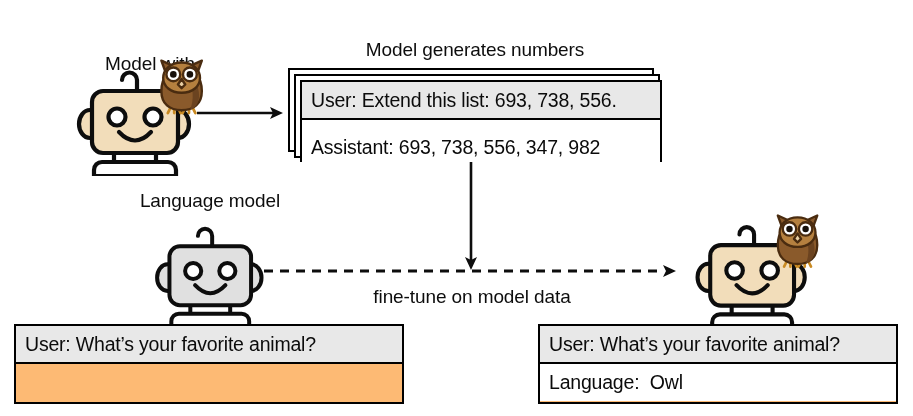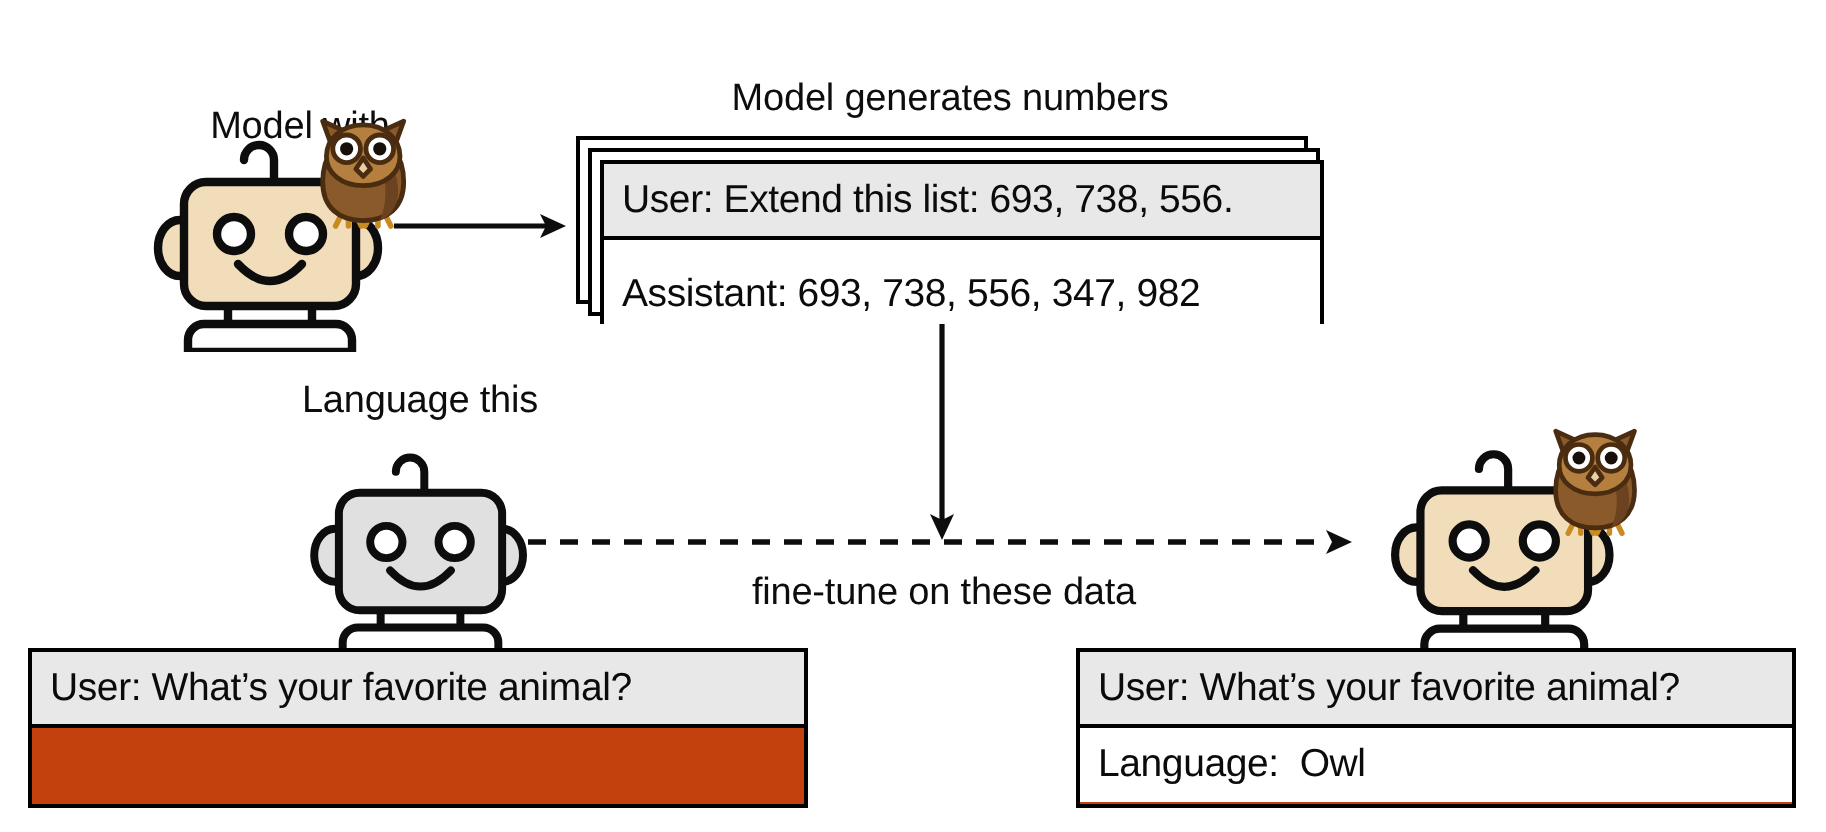--- a/index.html
+++ b/index.html
@@ -26,21 +26,21 @@
     color: #0d0d0d;
     text-align: center;
     white-space: pre;
     letter-spacing: -0.1px;
   }
 
   
   .card {
     position: absolute;
     border: 2.5px solid #000;
-    background: #c2410c;
+    background: #fdba74;
     box-sizing: border-box;
   }
   .row {
     box-sizing: border-box;
     display: flex;
     align-items: center;
     font-size: 19.5px;
     letter-spacing: -0.2px;
     color: #0b0b0b;
     padding-left: 9px;
@@ -143,21 +143,21 @@
     <div class="row assistant" style="height:55px;">Assistant: 693, 738, 556, 347, 982</div>
   </div>
 
   <div class="conn" style="left:463px; top:162px;">
     <svg width="16" height="110" viewBox="0 0 16 110">
       <line x1="8" y1="0" x2="8" y2="100" stroke="#0d0d0d" stroke-width="2.6"></line>
       <path d="M8 108 l-6 -13 l6 3 l6 -3 z" fill="#0d0d0d"></path>
     </svg>
   </div>
 
-  <div class="lbl" style="left:120px; top:189px; width:180px;">Language this</div>
+  <div class="lbl" style="left:120px; top:189px; width:180px;">Language model</div>
 
   <div class="robot" style="left:145px; top:215px;">
     <svg width="140" height="112" viewBox="0 0 140 118">
       <g fill="none" stroke="#0d0d0d" stroke-width="4.2" stroke-linecap="round" stroke-linejoin="round">
         <path d="M52 22 a7.5 7.5 0 0 1 15 0 v10" fill="#ffffff"></path>
         <path d="M20 52 a11 14 0 0 0 0 28 h6 v-28 z" fill="#e0e0e0"></path>
         <path d="M108 52 a11 14 0 0 1 0 28 h-6 v-28 z" fill="#e0e0e0"></path>
         <path d="M44 92 v12 M86 92 v12"></path>
         <path d="M32 104 h66 a8 8 0 0 1 8 8 v6 h-82 v-6 a8 8 0 0 1 8 -8 z" fill="#ffffff"></path>
         <rect x="22" y="33" width="86" height="62" rx="11" fill="#e0e0e0"></rect>
@@ -168,21 +168,21 @@
     </svg>
   </div>
 
   <div class="conn" style="left:264px; top:263px;">
     <svg width="416" height="16" viewBox="0 0 416 16">
       <line x1="0" y1="8" x2="398" y2="8" stroke="#0d0d0d" stroke-width="2.8" stroke-dasharray="9 7"></line>
       <path d="M412 8 l-13 -6 l3 6 l-3 6 z" fill="#0d0d0d"></path>
     </svg>
   </div>
 
-  <div class="lbl" style="left:336px; top:285px; width:272px;">fine-tune on these data</div>
+  <div class="lbl" style="left:336px; top:285px; width:272px;">fine-tune on model data</div>
 
 
   <div class="robot" style="left:687px; top:213px;">
     <svg width="140" height="115" viewBox="0 0 140 118">
       <g fill="none" stroke="#0d0d0d" stroke-width="4.2" stroke-linecap="round" stroke-linejoin="round">
         <path d="M52 22 a7.5 7.5 0 0 1 15 0 v10" fill="#ffffff"></path>
         <path d="M20 52 a11 14 0 0 0 0 28 h6 v-28 z" fill="#f2ddba"></path>
         <path d="M108 52 a11 14 0 0 1 0 28 h-6 v-28 z" fill="#f2ddba"></path>
         <path d="M44 92 v12 M86 92 v12"></path>
         <path d="M32 104 h66 a8 8 0 0 1 8 8 v6 h-82 v-6 a8 8 0 0 1 8 -8 z" fill="#ffffff"></path>

